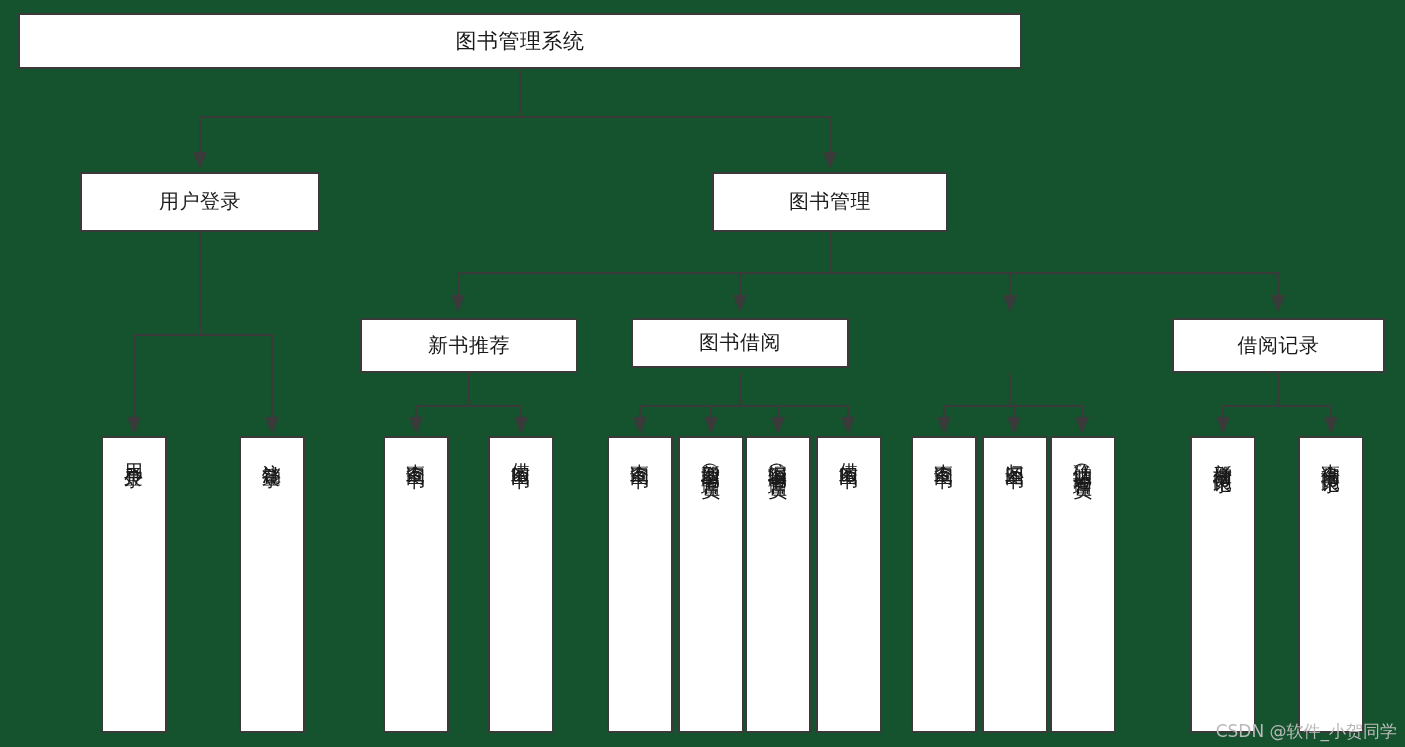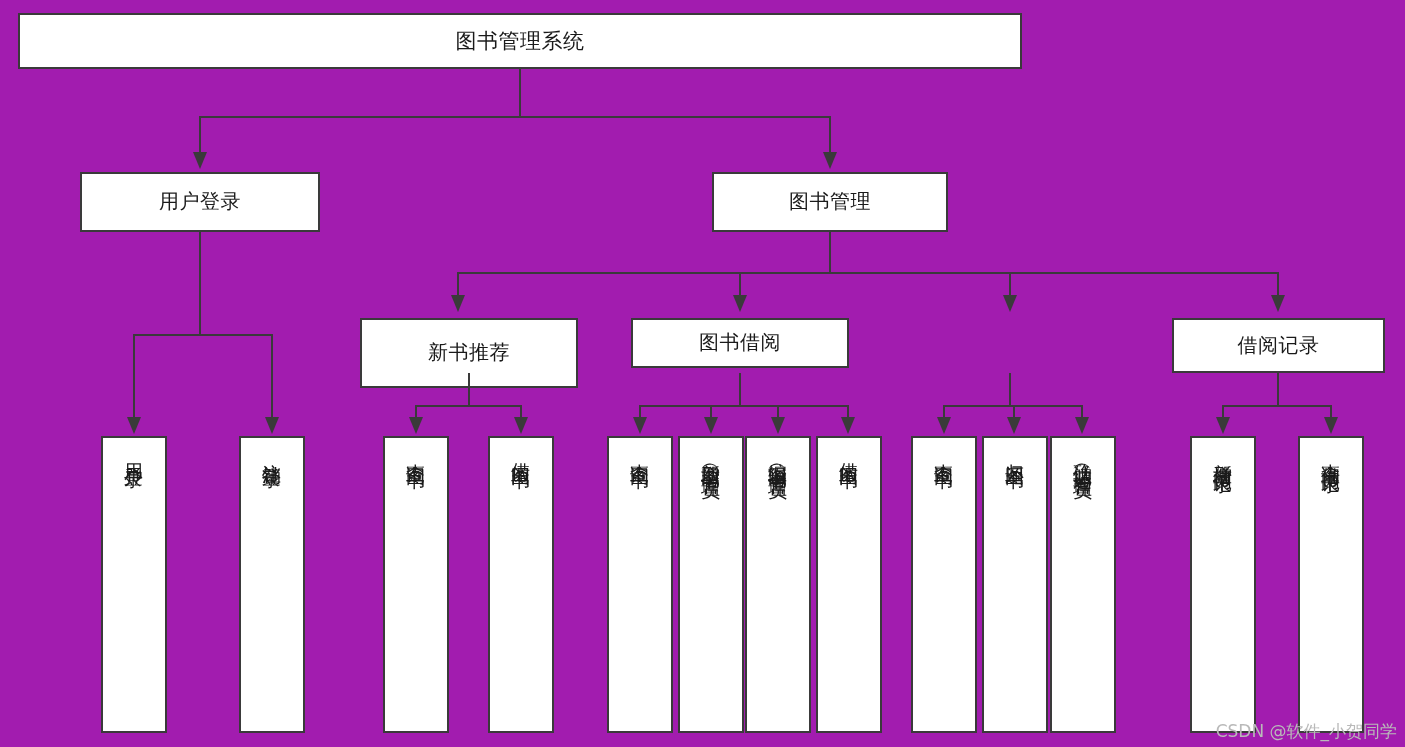--- a/index.html
+++ b/index.html
@@ -8,21 +8,21 @@
     padding: 0;
     background: #ffffff;
   }
   body {
     font-family: "DejaVu Sans", "Liberation Sans", sans-serif;
   }
   #canvas {
     position: relative;
     width: 1405px;
     height: 747px;
-    background: #a21caf;
+    background: #14532d;
     overflow: hidden;
   }
 
   
   .node {
     position: absolute;
     box-sizing: border-box;
     border: 2px solid #3a3a3a;
     background: #ffffff;
     display: flex;
@@ -125,21 +125,21 @@
 
   <div class="edge vline" style="left:457px; top:272px; width:2px; height:25px;"></div>
   <div class="arrow" style="left:451px; top:295px;"></div>
   <div class="edge vline" style="left:739px; top:272px; width:2px; height:25px;"></div>
   <div class="arrow" style="left:733px; top:295px;"></div>
   <div class="edge vline" style="left:1009px; top:272px; width:2px; height:25px;"></div>
   <div class="arrow" style="left:1003px; top:295px;"></div>
   <div class="edge vline" style="left:1277px; top:272px; width:2px; height:25px;"></div>
   <div class="arrow" style="left:1271px; top:295px;"></div>
 
-  <div class="node h" style="left:360px; top:318px; width:218px; height:70px;">
+  <div class="node h" style="left:360px; top:318px; width:218px; height:55px;">
     <span>新书推荐</span>
   </div>
   <div class="node h" style="left:631px; top:318px; width:218px; height:50px;">
     <span>图书借阅</span>
   </div>
   <div class="node h" style="left:1172px; top:318px; width:213px; height:55px;">
     <span>借阅记录</span>
   </div>
 
   <div class="edge vline" style="left:468px; top:373px; width:2px; height:33px;"></div>

